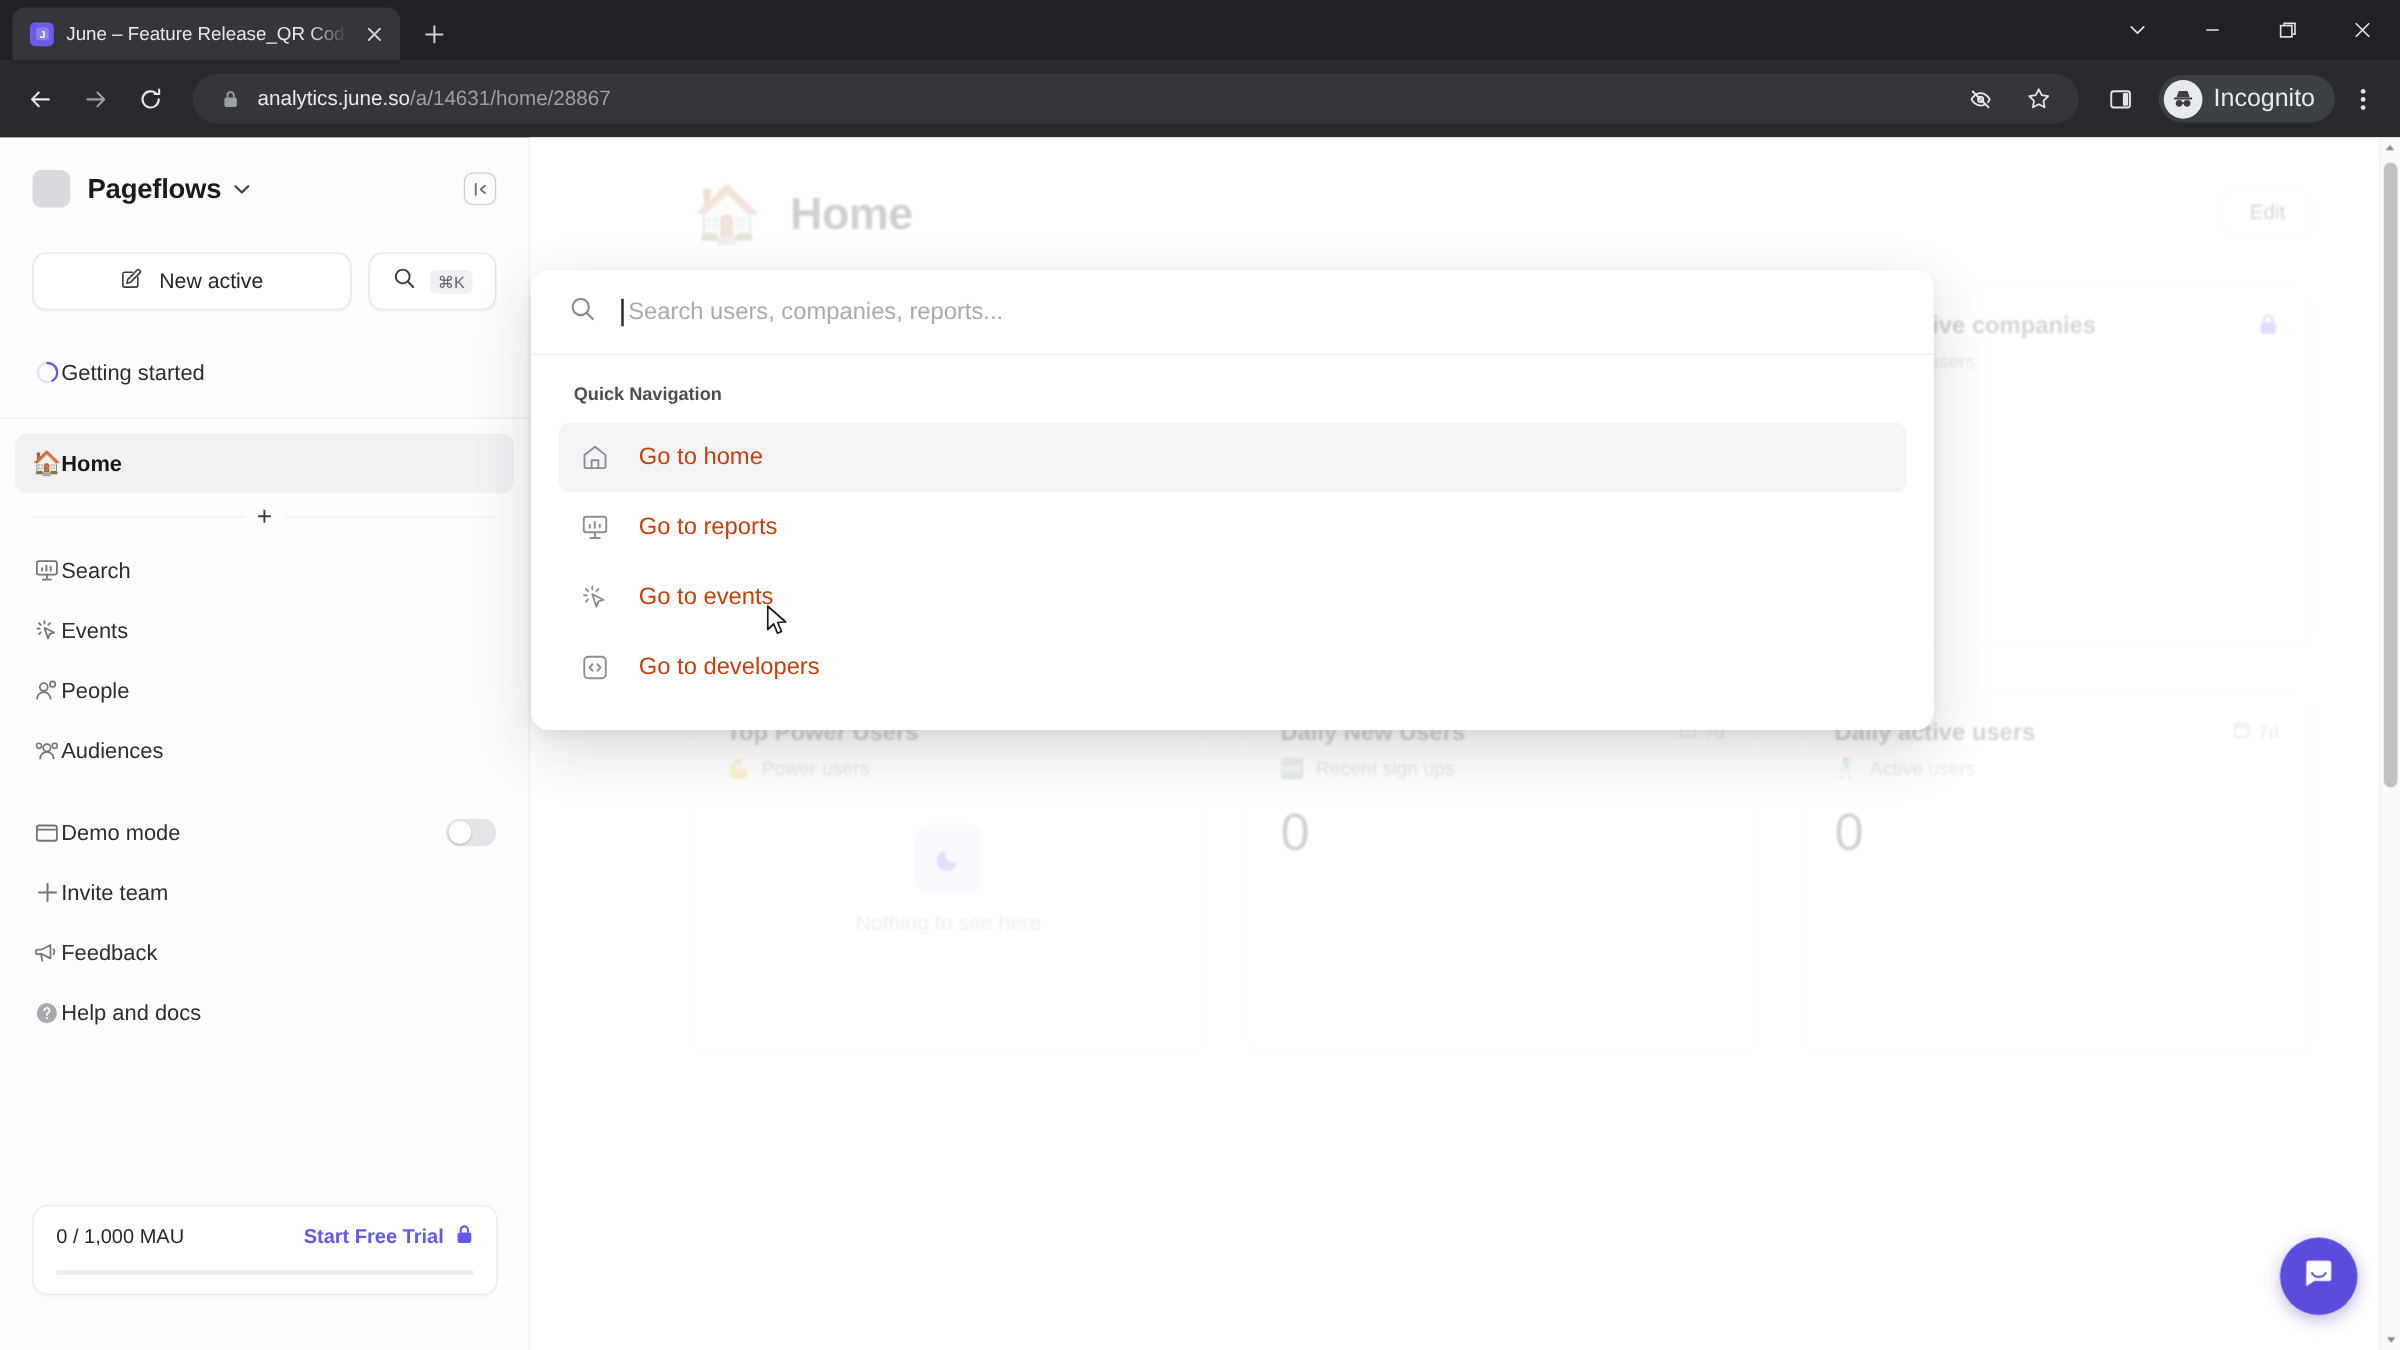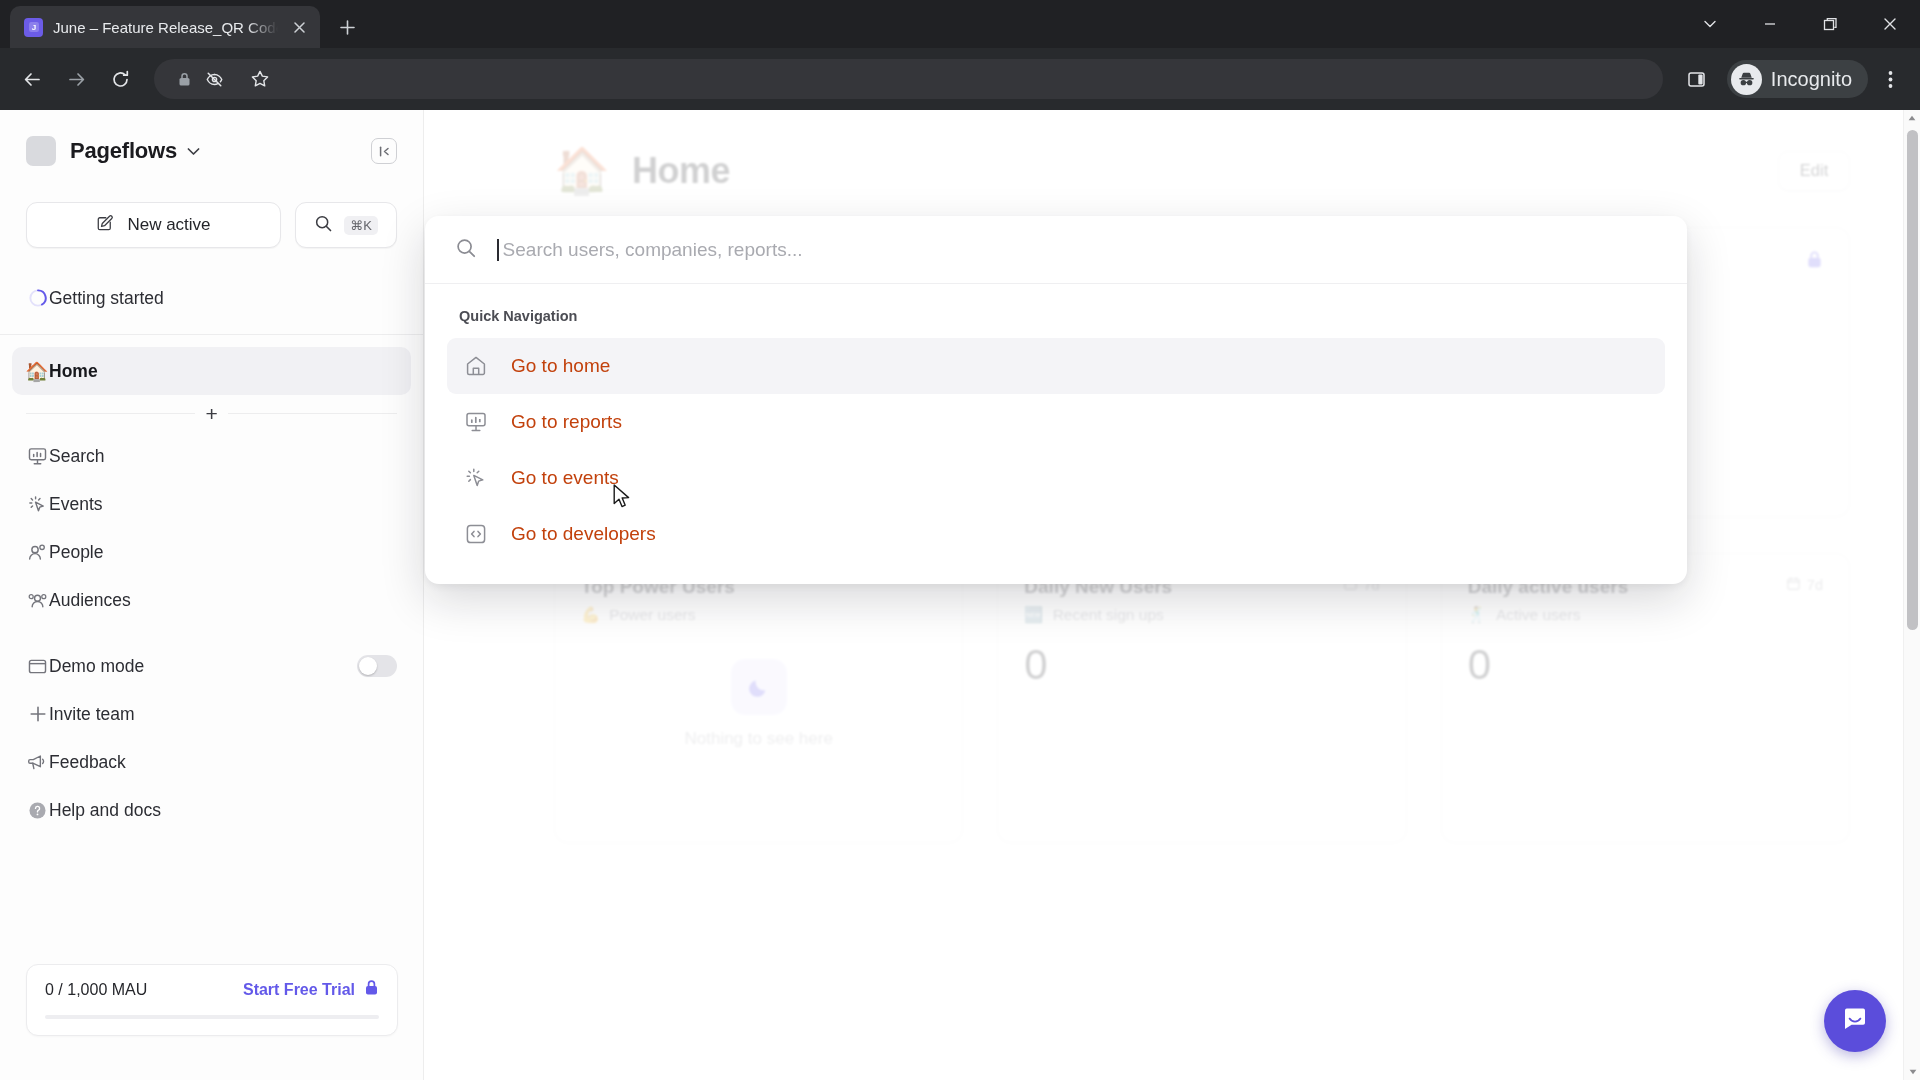--- a/index.html
+++ b/index.html
@@ -189,21 +189,21 @@
     display:flex; align-items:center; justify-content:center; font-size:25px; color:#6359e9;
   }
   .empty-text { font-size:17px; color:#a9aab0; }
 
   
   .scrim {
     position:absolute; left:424px; top:0; right:0; bottom:0;
     background:rgba(255,255,255,.80); backdrop-filter:blur(1px);
   }
   .palette {
-    position:absolute; left:425px; top:106px; width:1262px;
+    position:absolute; left:425px; top:106px; width:1122px;
     background:#fff; border-radius:14px;
     box-shadow:0 16px 46px rgba(17,18,28,.16), 0 3px 10px rgba(17,18,28,.06);
     overflow:hidden;
   }
   .pal-search {
     height:68px; display:flex; align-items:center; gap:20px; padding:0 30px;
     border-bottom:1px solid #efeff1;
   }
   .pal-search-icon { color:#8b8c93; }
   .pal-input {
@@ -315,20 +315,21 @@
         </svg>
     </div>
 
     <div class="omnibox">
       <div class="omni-lock">
         <svg width="13" height="15" viewBox="0 0 13 15">
             <rect x="1.5" y="6" width="10" height="7.6" rx="1.6" fill="#9aa0a6"></rect>
             <path d="M4 6 V4.2 a2.5 2.5 0 0 1 5 0 V6" stroke="#9aa0a6" stroke-width="1.5" fill="none"></path>
           </svg>
       </div>
+      <div class="omni-url"><b>analytics.june.so</b><span>/a/14631/home/28867</span></div>
       <div class="omni-right">
         <div class="tb-icon">
           <svg width="19" height="19" viewBox="0 0 20 20">
               <path d="M10 4.8 c-4 0-6.8 3.3-7.6 5.2 .8 1.9 3.6 5.2 7.6 5.2 1.3 0 2.5-.35 3.5-.9" stroke="#e3e5e8" stroke-width="1.5" fill="none" stroke-linecap="round"></path>
               <path d="M16.2 12.4 c.6-.7 1.1-1.5 1.4-2.4 -.8-1.9-3.6-5.2-7.6-5.2" stroke="#e3e5e8" stroke-width="1.5" fill="none" stroke-linecap="round"></path>
               <circle cx="10" cy="10" r="2.2" stroke="#e3e5e8" stroke-width="1.5" fill="none"></circle>
               <path d="M3.4 3.4 L16.6 16.6" stroke="#e3e5e8" stroke-width="1.6" stroke-linecap="round"></path>
             </svg>
         </div>
         <div class="tb-icon">

